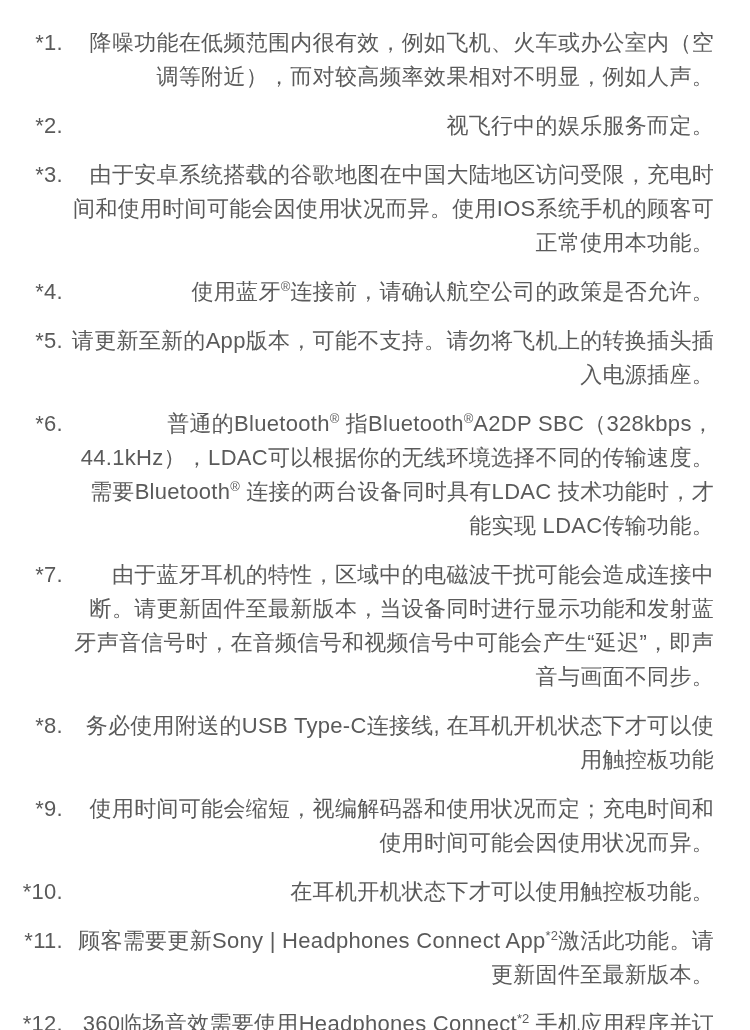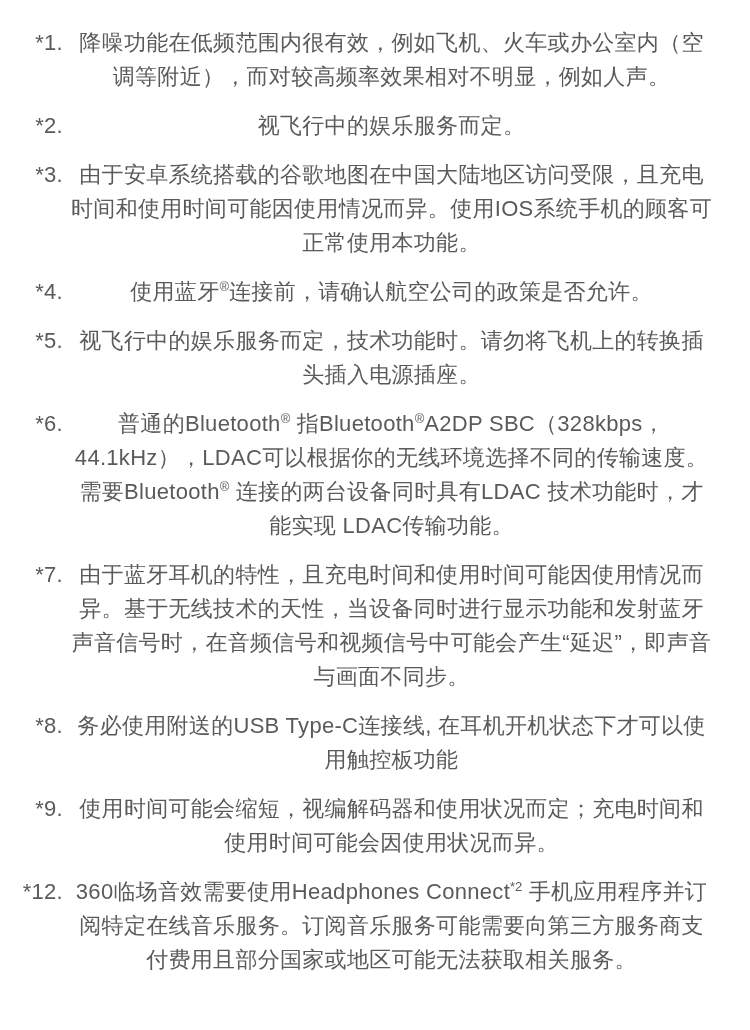--- a/index.html
+++ b/index.html
@@ -32,21 +32,21 @@
     margin: 0 0 15px 0;
   }
   li.footnote .marker {
     flex: 0 0 63px;
     text-align: right;
     white-space: nowrap;
   }
   li.footnote .text {
     flex: 1 1 auto;
     margin-left: 6px;
-    text-align: center;
+    text-align: right;
   }
   li.footnote .text sup {
     font-size: 13px;
     line-height: 0;
     vertical-align: super;
     letter-spacing: 0;
   }
 </style>
 </head>
 <body>
@@ -56,44 +56,52 @@
       <li class="footnote">
         <span class="marker">*1.</span>
         <span class="text">降噪功能在低频范围内很有效，例如飞机、火车或办公室内（空调等附近），而对较高频率效果相对不明显，例如人声。</span>
       </li>
       <li class="footnote">
         <span class="marker">*2.</span>
         <span class="text">视飞行中的娱乐服务而定。</span>
       </li>
       <li class="footnote">
         <span class="marker">*3.</span>
-        <span class="text">由于安卓系统搭载的谷歌地图在中国大陆地区访问受限，且充电时间和使用时间可能因使用情况而异。使用IOS系统手机的顾客可正常使用本功能。</span>
+        <span class="text">由于安卓系统搭载的谷歌地图在中国大陆地区访问受限，充电时间和使用时间可能会因使用状况而异。使用IOS系统手机的顾客可正常使用本功能。</span>
       </li>
       <li class="footnote">
         <span class="marker">*4.</span>
         <span class="text">使用蓝牙<sup>®</sup>连接前，请确认航空公司的政策是否允许。</span>
       </li>
       <li class="footnote">
         <span class="marker">*5.</span>
-        <span class="text">视飞行中的娱乐服务而定，技术功能时。请勿将飞机上的转换插头插入电源插座。</span>
+        <span class="text">请更新至新的App版本，可能不支持。请勿将飞机上的转换插头插入电源插座。</span>
       </li>
       <li class="footnote">
         <span class="marker">*6.</span>
         <span class="text">普通的Bluetooth<sup>®</sup> 指Bluetooth<sup>®</sup>A2DP SBC（328kbps，44.1kHz），LDAC可以根据你的无线环境选择不同的传输速度。需要Bluetooth<sup>®</sup> 连接的两台设备同时具有LDAC  技术功能时，才能实现 LDAC传输功能。</span>
       </li>
       <li class="footnote">
         <span class="marker">*7.</span>
-        <span class="text">由于蓝牙耳机的特性，且充电时间和使用时间可能因使用情况而异。基于无线技术的天性，当设备同时进行显示功能和发射蓝牙声音信号时，在音频信号和视频信号中可能会产生“延迟”，即声音与画面不同步。</span>
+        <span class="text">由于蓝牙耳机的特性，区域中的电磁波干扰可能会造成连接中断。请更新固件至最新版本，当设备同时进行显示功能和发射蓝牙声音信号时，在音频信号和视频信号中可能会产生“延迟”，即声音与画面不同步。</span>
       </li>
       <li class="footnote">
         <span class="marker">*8.</span>
         <span class="text">务必使用附送的USB Type-C连接线, 在耳机开机状态下才可以使用触控板功能</span>
       </li>
       <li class="footnote">
         <span class="marker">*9.</span>
         <span class="text">使用时间可能会缩短，视编解码器和使用状况而定；充电时间和使用时间可能会因使用状况而异。</span>
       </li>
       <li class="footnote">
+        <span class="marker">*10.</span>
+        <span class="text">在耳机开机状态下才可以使用触控板功能。</span>
+      </li>
+      <li class="footnote">
+        <span class="marker">*11.</span>
+        <span class="text">顾客需要更新Sony | Headphones Connect App<sup>*2</sup>激活此功能。请更新固件至最新版本。</span>
+      </li>
+      <li class="footnote">
         <span class="marker">*12.</span>
         <span class="text">360临场音效需要使用Headphones Connect<sup>*2</sup> 手机应用程序并订阅特定在线音乐服务。订阅音乐服务可能需要向第三方服务商支付费用且部分国家或地区可能无法获取相关服务。</span>
       </li>
     </ol>
 </div>
 
 </body></html>

